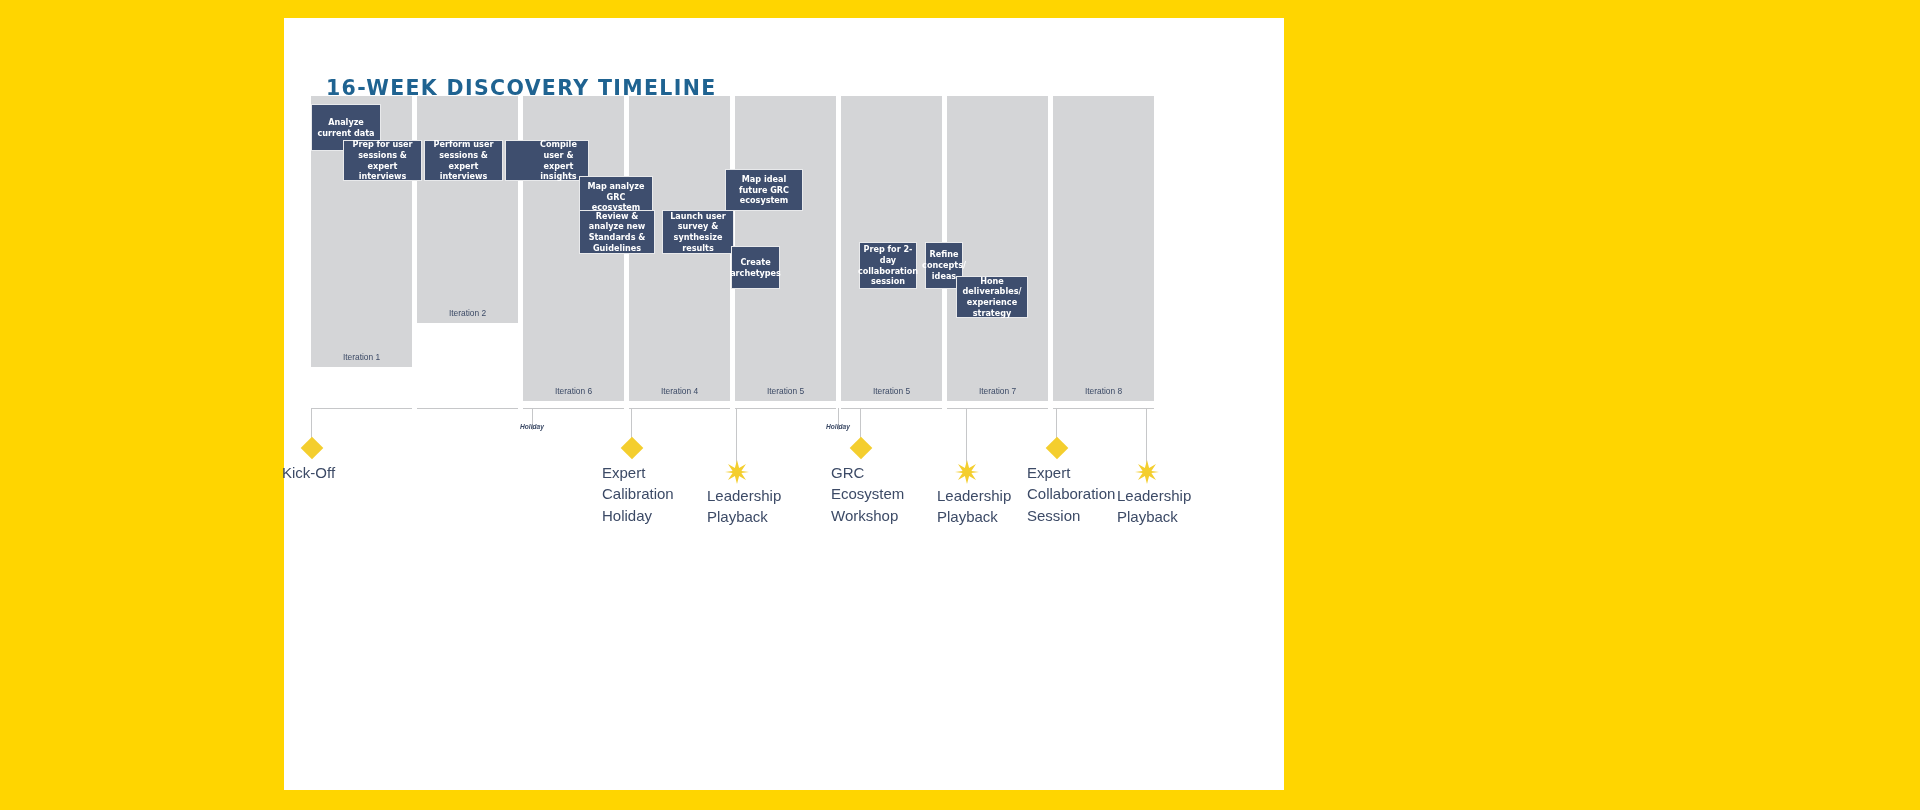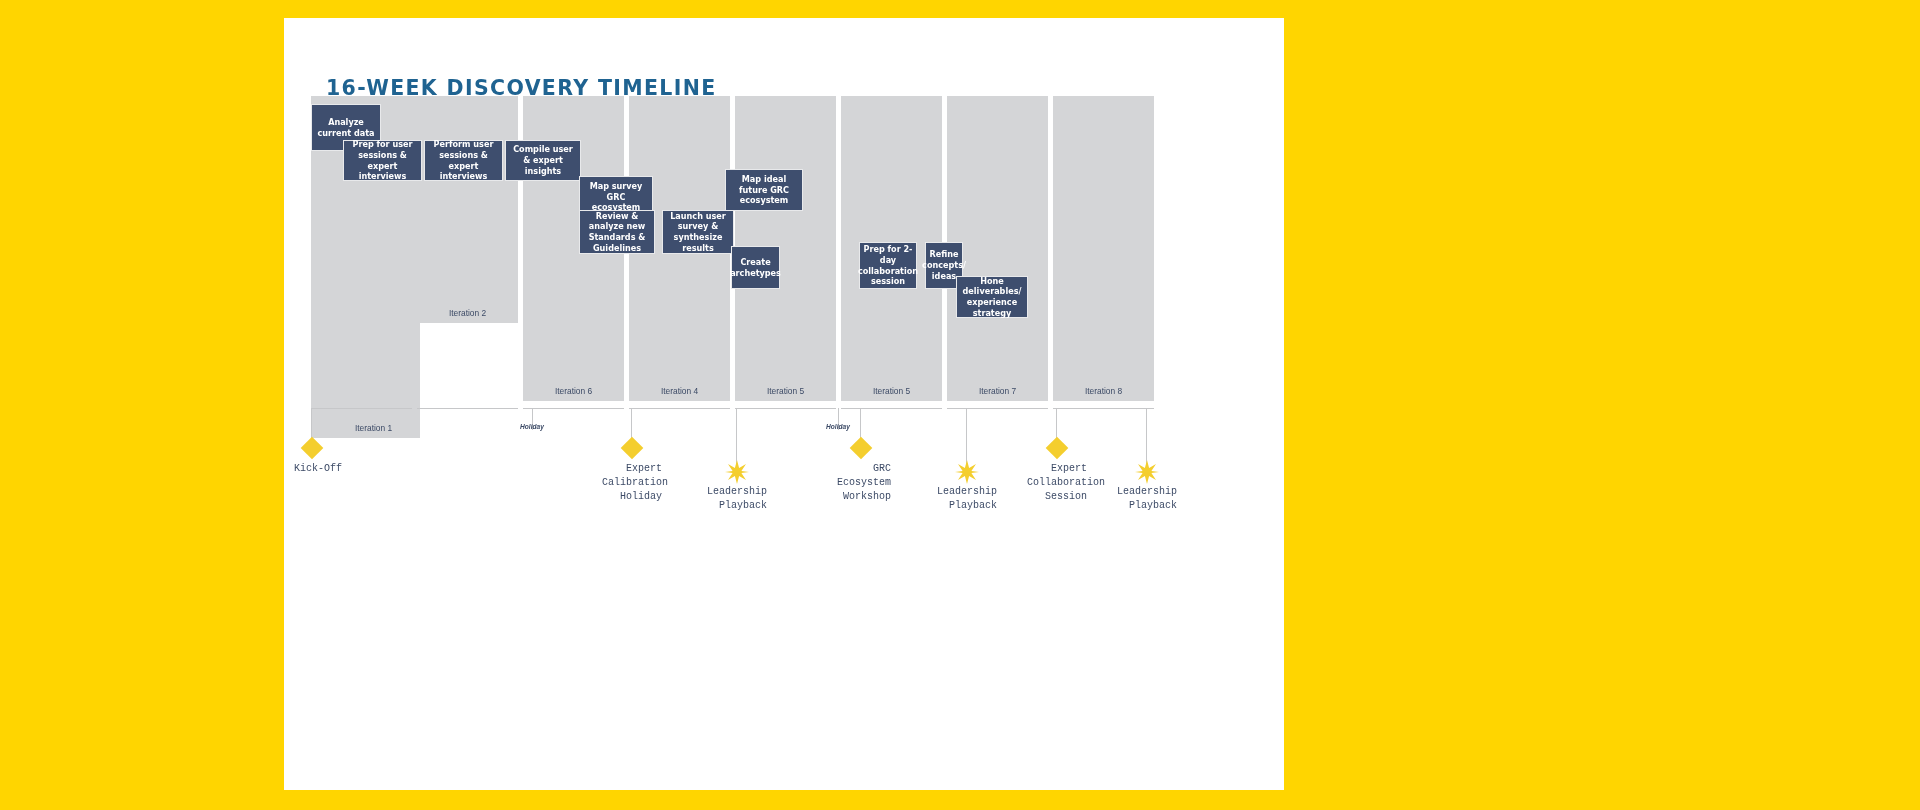--- a/index.html
+++ b/index.html
@@ -111,25 +111,25 @@
   
   .star-wrap {
     position: absolute;
     width: 24px;
     height: 24px;
   }
   .star-wrap svg { display: block; }
 
   .mlabel {
     position: absolute;
-    text-align: right;
-    font-size: 10px;
+    text-align: left;
+    font-size: 15px;
     color: #3C4A66;
     line-height: 1.42;
-    font-family: Liberation Mono, monospace;
+    font-family: Liberation Sans, sans-serif;
   }
 
   .holiday {
     position: absolute;
     text-align: center;
     font-size: 6.6px;
     font-style: italic;
     font-weight: bold;
     color: #3C4A66;
     font-family: "Liberation Sans", sans-serif;
@@ -137,21 +137,21 @@
 </style>
 </head>
 <body>
 
 <div id="stage">
   <div id="slide">
     <div id="canvas">
 
       <div class="title">16-WEEK DISCOVERY TIMELINE</div>
 
-      <div class="col" style="left:27px;  top:78px; width:101px; height:342px;padding-left:8px;">
+      <div class="col" style="left:27px;  top:78px; width:101px; height:271px;">
         <div class="col-label">Iteration 1</div>
       </div>
       <div class="col" style="left:133px; top:78px; width:101px; height:227px;">
         <div class="col-label">Iteration 2</div>
       </div>
       <div class="col" style="left:239px; top:78px; width:101px; height:305px;">
         <div class="col-label">Iteration 6</div>
       </div>
       <div class="col" style="left:345px; top:78px; width:101px; height:305px;">
         <div class="col-label">Iteration 4</div>
@@ -166,23 +166,23 @@
         <div class="col-label">Iteration 7</div>
       </div>
       <div class="col" style="left:769px; top:78px; width:101px; height:305px;">
         <div class="col-label">Iteration 8</div>
       </div>
 
       <div class="task" style="left:27px; top:86px; width:70px; height:47px;">Analyze current data</div>
 
       <div class="task" style="left:59px; top:122px; width:79px; height:41px;">Prep for user sessions &amp; expert interviews</div>
       <div class="task" style="left:140px; top:122px; width:79px; height:41px;">Perform user sessions &amp; expert interviews</div>
-      <div class="task" style="left:221px; top:122px; width:76px; height:41px;">Compile user &amp; expert insights</div>
-
-      <div class="task" style="left:295px; top:158px; width:74px; height:42px;">Map survey GRC ecosystem</div>
+      <div class="task" style="left:221px; top:122px; width:84px; height:41px;padding-left:28px;">Compile user &amp; expert insights</div>
+
+      <div class="task" style="left:295px; top:158px; width:74px; height:42px;">Map analyze GRC ecosystem</div>
       <div class="task" style="left:441px; top:151px; width:78px; height:42px;">Map ideal future GRC ecosystem</div>
 
       <div class="task" style="left:295px; top:192px; width:76px; height:44px;text-align:center;">Review &amp; analyze new Standards &amp; Guidelines</div>
       <div class="task" style="left:378px; top:192px; width:72px; height:44px;">Launch user survey &amp; synthesize results</div>
 
       <div class="task" style="left:447px; top:228px; width:49px; height:43px;">Create archetypes</div>
       <div class="task" style="left:575px; top:224px; width:58px; height:47px;">Prep for 2-day collaboration session</div>
       <div class="task" style="left:641px; top:224px; width:38px; height:47px;">Refine concepts/ ideas</div>
 
       <div class="task" style="left:672px; top:258px; width:72px; height:42px;">Hone deliverables/ experience strategy</div>

